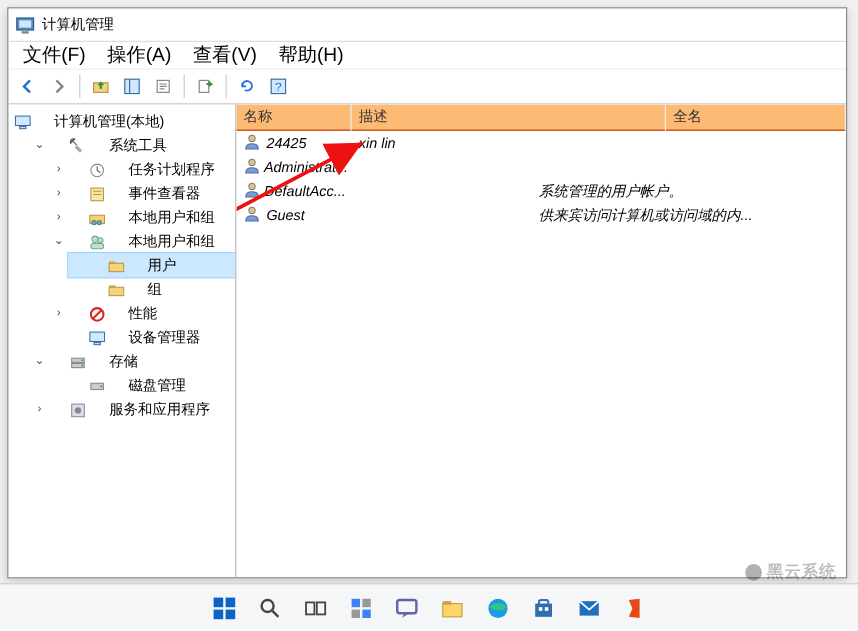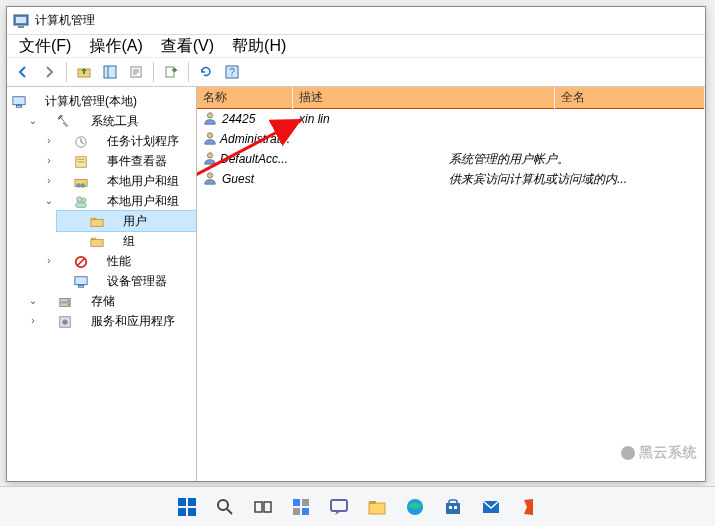--- a/index.html
+++ b/index.html
@@ -60,21 +60,21 @@
 .user-icon { width: 16px; height: 16px; }
 
 .arrow-overlay { position: absolute; top: 0; left: 0; pointer-events: none; }
 
 .taskbar {
   position: absolute; left: 0; right: 0; bottom: 0; height: 40px;
   background: #f5f6f8; border-top: 1px solid #ccc; display: flex; align-items: center; justify-content: center; gap: 6px;
 }
 .taskbar .tb-item { width: 32px; height: 32px; display: flex; align-items: center; justify-content: center; border-radius: 4px; }
 
-.watermark { position: absolute; right: 18px; bottom: 64px; font-size: 14px; color: rgba(0,0,0,0.25); font-weight: bold; letter-spacing: 0.5px; display: flex; align-items: center; gap: 4px; }
+.watermark { position: absolute; right: 18px; bottom: 40px; font-size: 14px; color: rgba(0,0,0,0.25); font-weight: bold; letter-spacing: 0.5px; display: flex; align-items: center; gap: 4px; }
 .watermark .dot { width: 14px; height: 14px; border-radius: 50%; background: rgba(0,0,0,0.3); }
 </style>
 </head>
 <body>
 
 <div class="window">
 
   <div class="titlebar">
     <span class="app-icon">
       <svg viewBox="0 0 16 16" width="16" height="16">
@@ -283,20 +283,34 @@
                   <span class="icon disk">
                     <svg viewBox="0 0 16 16" width="14" height="14">
                       <rect x="2" y="4" width="12" height="4"></rect>
                       <rect x="2" y="9" width="12" height="4"></rect>
                       <circle cx="12" cy="6" r="1" fill="#4a4"></circle>
                       <circle cx="12" cy="11" r="1" fill="#4a4"></circle>
                     </svg>
                   </span>
                   <span>存储</span>
                 </div>
+              <ul>
+                <li>
+                    <div class="row">
+                      <span class="twisty"> </span>
+                      <span class="icon disk">
+                        <svg viewBox="0 0 16 16" width="14" height="14">
+                          <rect x="2" y="5" width="12" height="6"></rect>
+                          <circle cx="12" cy="8" r="1" fill="#4a4"></circle>
+                        </svg>
+                      </span>
+                      <span>磁盘管理</span>
+                    </div>
+                  </li>
+              </ul>
             </li>
             <li>
                 <div class="row">
                   <span class="twisty">›</span>
                   <span class="icon service">
                     <svg viewBox="0 0 16 16" width="14" height="14">
                       <rect x="2" y="2" width="12" height="12"></rect>
                       <circle cx="8" cy="8" r="3" fill="#888"></circle>
                     </svg>
                   </span>

